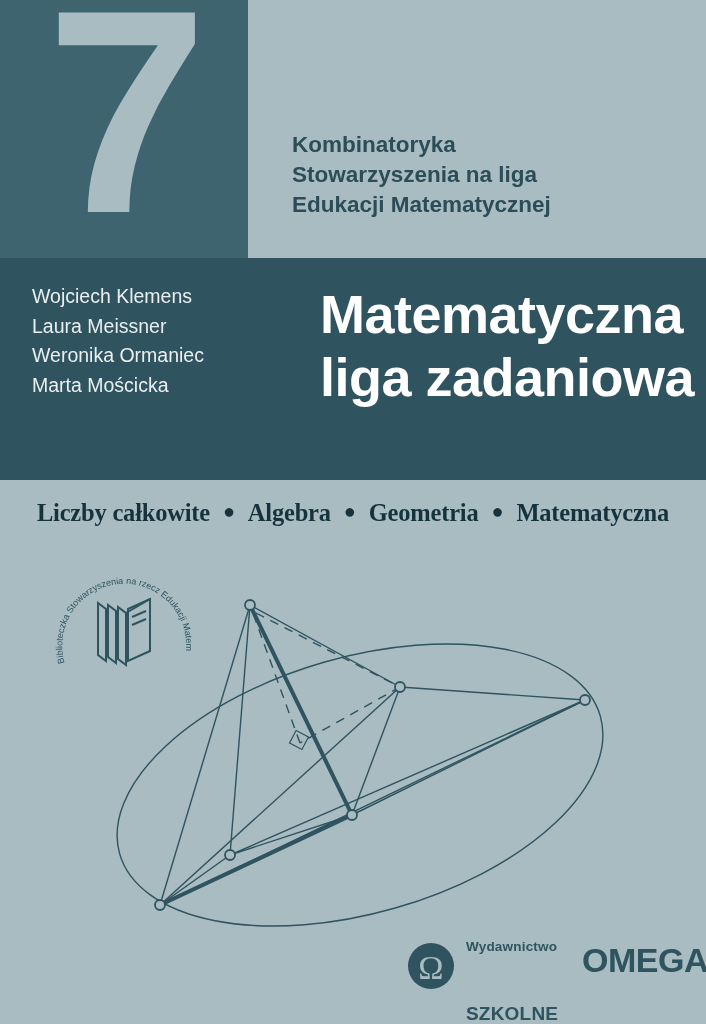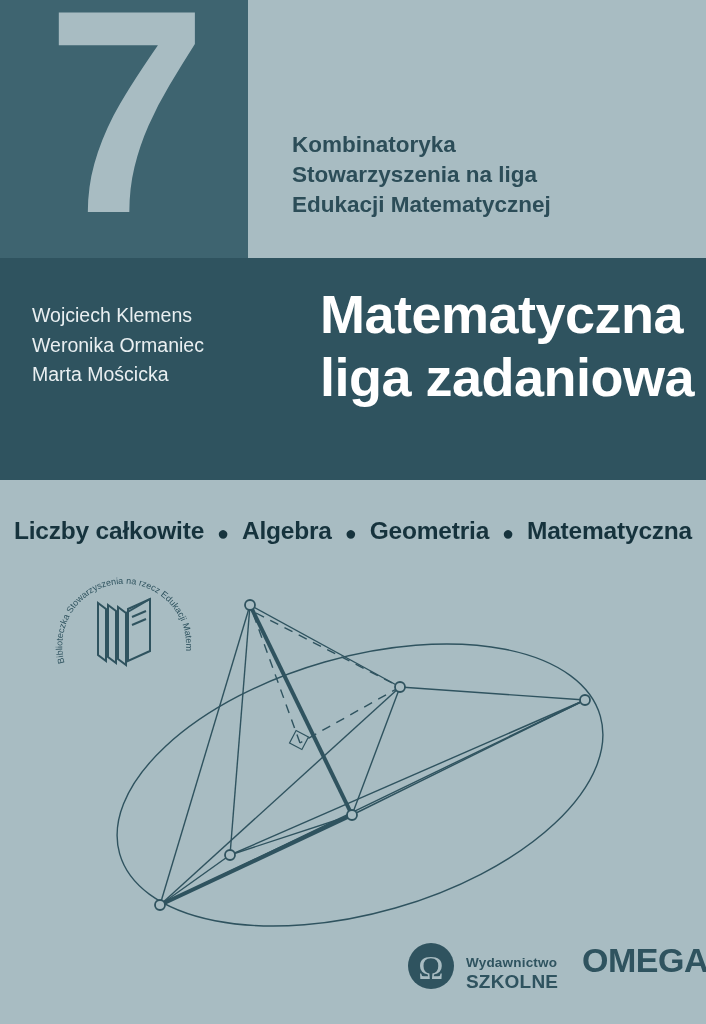--- a/index.html
+++ b/index.html
@@ -65,21 +65,21 @@
     position: absolute;
     left: 0;
     top: 258px;
     width: 706px;
     height: 222px;
     background: #2f535f;
   }
   .authors {
     position: absolute;
     left: 0;
-    top: 269px;
+    top: 250px;
     width: 252px;
     height: 224px;
     padding: 32px 0 16px 32px;
     box-sizing: border-box;
     color: #e9eff1;
     font-size: 19.5px;
     line-height: 29.5px;
     font-family: "Liberation Sans", sans-serif;
   }
   .authors div { white-space: nowrap; }
@@ -104,23 +104,23 @@
     left: 0;
     top: 480px;
     width: 706px;
     height: 65px;
     background: #a8bcc2;
     color: #16333d;
     font-size: 24.5px;
     font-weight: bold;
     letter-spacing: -0.2px;
     display: flex;
-    align-items: flex-end;
+    align-items: center;
     justify-content: center;
-    font-family: Liberation Sans, sans-serif;
+    font-family: Liberation Serif, serif;
   }
   .subjects .sep {
     display: inline-block;
     margin: 0 13px;
     font-size: 20px;
     line-height: 1;
     position: relative;
     top: -2px;
   }
 
@@ -166,27 +166,27 @@
     left: 62px;
     top: 6px;
     color: #2f535f;
     font-family: "Liberation Sans", sans-serif;
   }
   .pub-small1 {
     font-size: 13.5px;
     font-weight: bold;
     line-height: 16px;
     letter-spacing: 0.2px;
-    margin-top: 16px;
   }
   .pub-small2 {
     font-size: 19px;
     font-weight: bold;
     line-height: 22px;
     letter-spacing: 0.2px;
+    margin-top: 48px;
   }
   .pub-omega {
     position: absolute;
     left: 178px;
     top: 8px;
     font-size: 34px;
     font-weight: bold;
     line-height: 38px;
     letter-spacing: -0.5px;
     color: #2f535f;
@@ -206,20 +206,21 @@
       <div>Kombinatoryka</div>
       <div>Stowarzyszenia na liga</div>
       <div>Edukacji Matematycznej</div>
     </div>
   </div>
 
   <div class="mid-band"></div>
 
   <div class="authors">
     <div>Wojciech Klemens</div>
+    <div>Laura Meissner</div>
     <div>Weronika Ormaniec</div>
     <div>Marta Mościcka</div>
   </div>
 
   <div class="title">
     <div>Matematyczna</div>
     <div>liga zadaniowa</div>
   </div>
 
   <div class="subjects">

